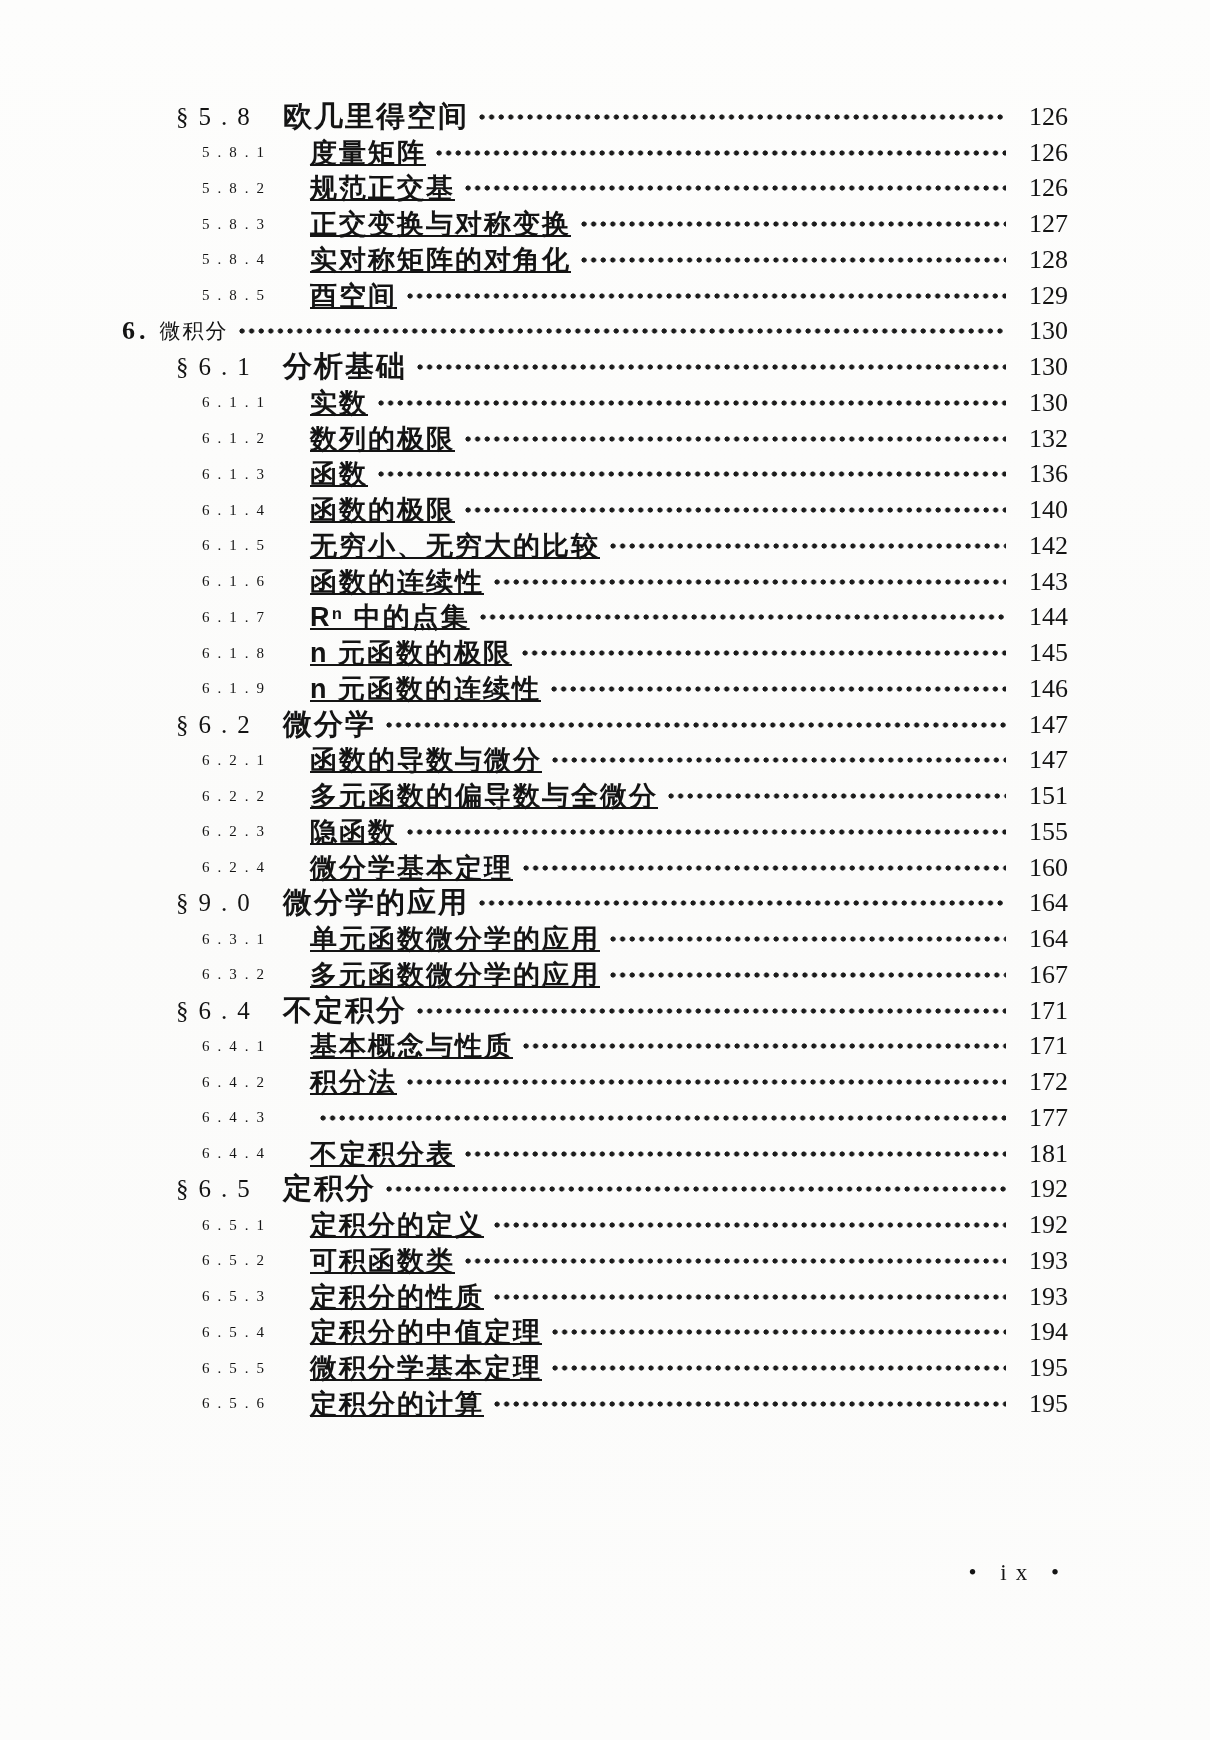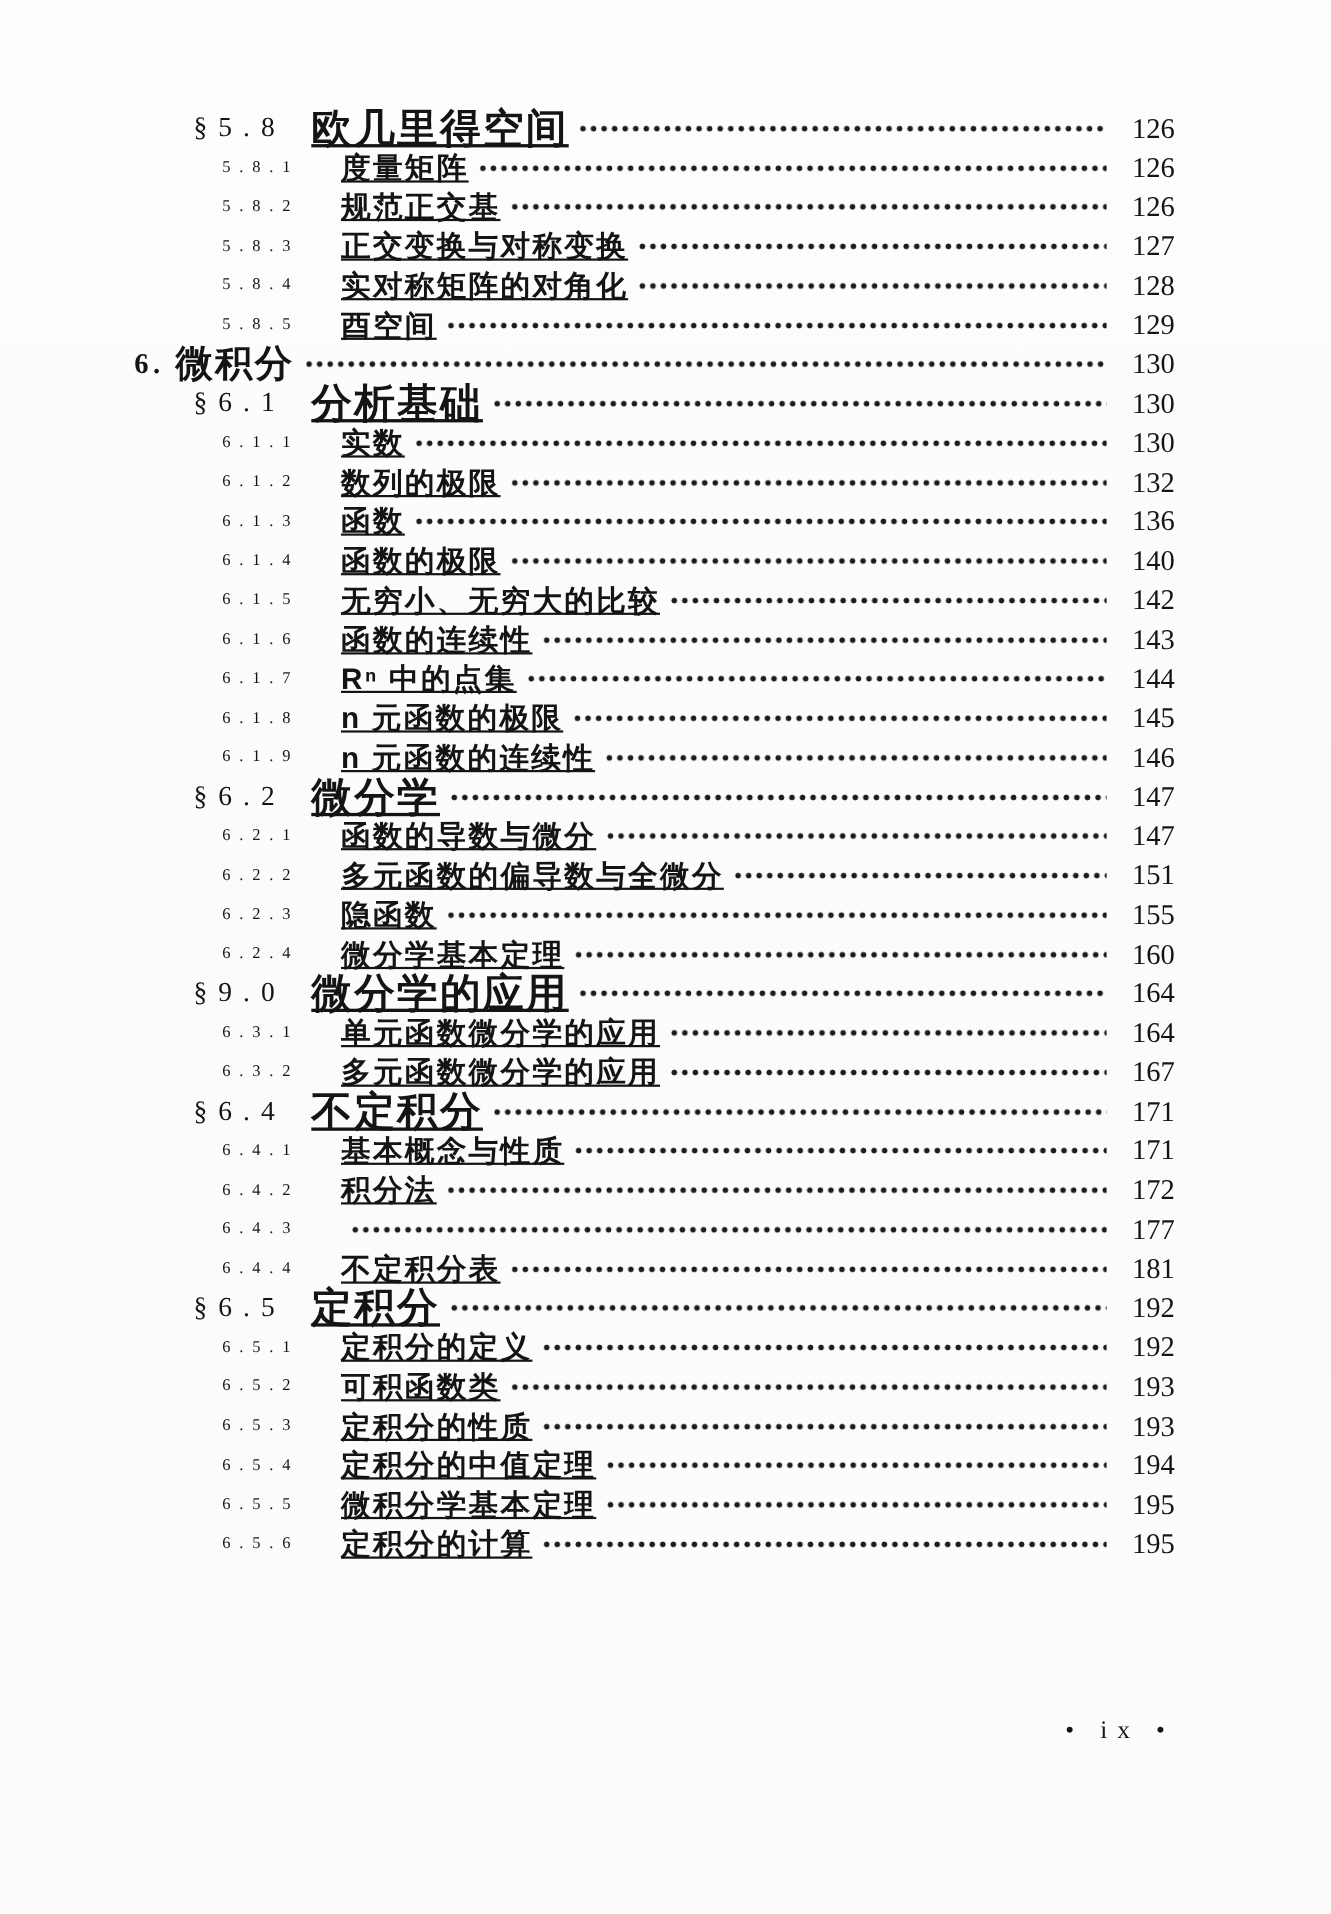--- a/index.html
+++ b/index.html
@@ -63,34 +63,33 @@
   }
   
   .row.chapter { padding-left: 122px; }
   .row.chapter .num {
     font-size: 26px;
     font-weight: bold;
     letter-spacing: 4px;
     margin-right: 10px;
   }
   .row.chapter .title {
-    font-size: 34px;
-    font-weight: bold;
+    font-size: 21px;
+    font-weight: normal;
   }
   
   .row.section { padding-left: 176px; }
   .row.section .num {
     width: 107px;
     font-size: 25px;
     letter-spacing: 10px;
   }
   .row.section .title {
-    font-size: 37px;
+    font-size: 29px;
     font-weight: 600;
-    text-decoration: underline;
   }
   
   .row.subsection { padding-left: 202px; }
   .row.subsection .num {
     width: 108px;
     font-size: 15px;
     letter-spacing: 8px;
   }
   .row.subsection .title {
     font-size: 27px;

